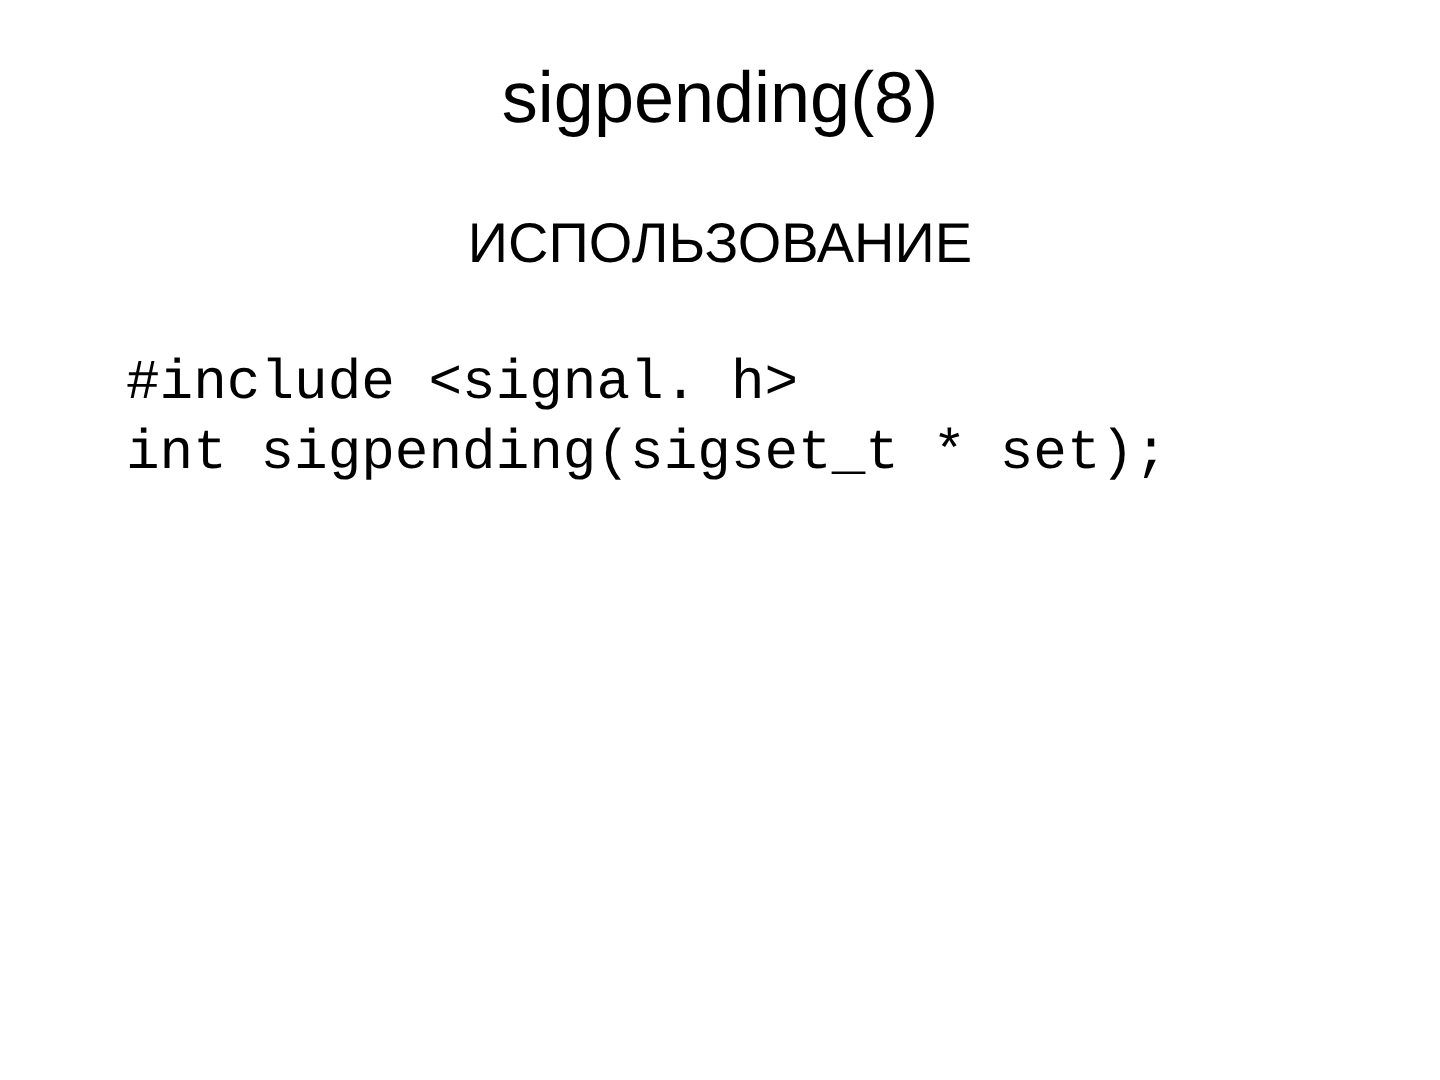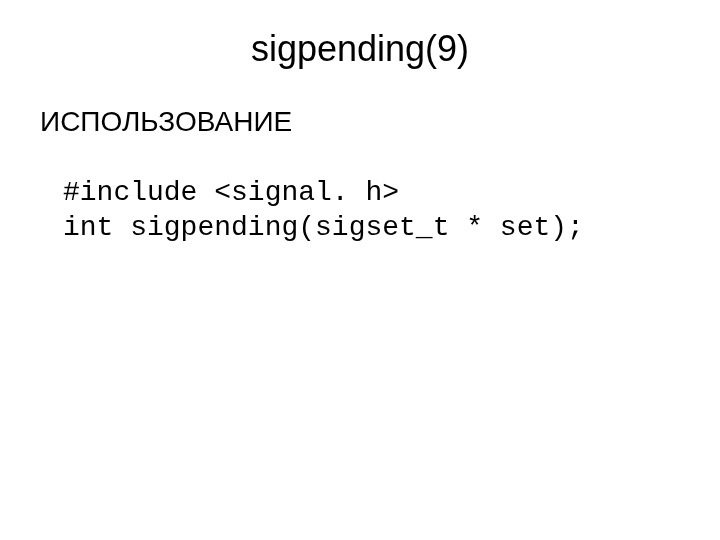--- a/index.html
+++ b/index.html
@@ -18,33 +18,33 @@
     .title {
       font-size: 36px;
       font-weight: normal;
       text-align: center;
       margin-bottom: 36px;
       margin-top: 4px;
     }
     .section-heading {
       font-size: 28px;
       font-weight: normal;
-      text-align: left;
+      text-align: center;
       margin-bottom: 2px;
     }
     .code-block {
       font-family: "Courier New", Courier, monospace;
       font-size: 28px;
       line-height: 1.25;
       white-space: pre;
       text-align: left;
       margin-left: 23px;
     }
   </style>
 </head>
 <body>
 
-<div class="title">sigpending(9)</div>
+<div class="title">sigpending(8)</div>
 <div class="section-heading">ИСПОЛЬЗОВАНИЕ</div>
 <div class="code-block">
 <span>#include &lt;signal. h&gt;</span>
 <span>int sigpending(sigset_t * set);</span>
 </div>
 
 </body></html>

